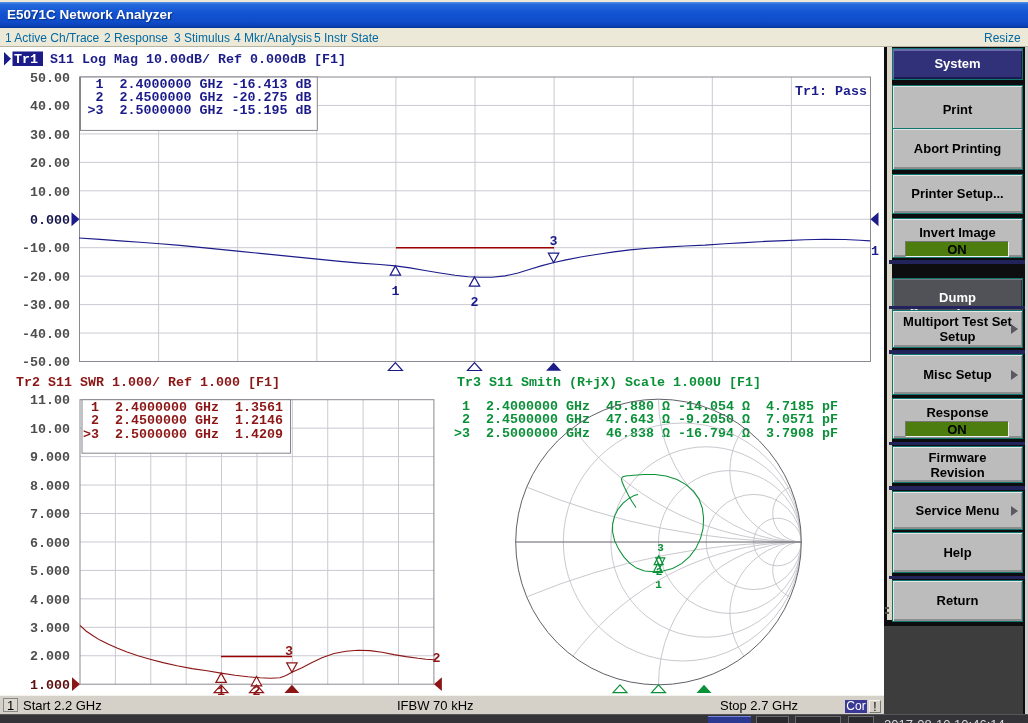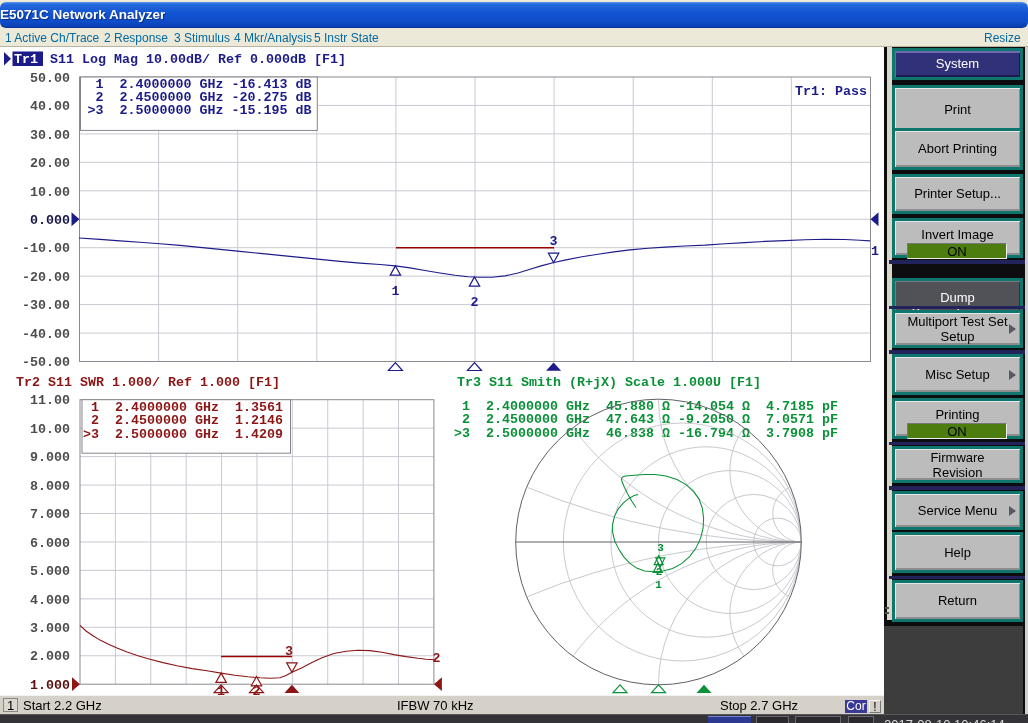--- a/index.html
+++ b/index.html
@@ -2,41 +2,40 @@
 <html><head>
 <meta charset="utf-8">
 <style>
 * { margin:0; padding:0; box-sizing:border-box; }
 html,body { width:1028px; height:723px; overflow:hidden; background:#ece9d8; }
 body { position:relative; font-family:"Liberation Sans", sans-serif; }
 #titlebar {
   position:absolute; left:0; top:2px; width:1028px; height:26px;
   background:linear-gradient(180deg,#5a93e8 0%,#2468dc 10%,#1253d2 45%,#0f4cc8 80%,#0a3fae 100%);
   border-bottom:1px solid #09359c;
-  color:#fff; font-weight:bold; font-size:13.5px; line-height:26px; 
+  color:#fff; font-weight:bold; font-size:13.5px; line-height:26px; padding-left:7px;
   text-shadow:1px 1px 1px #0a3080;
-  border-radius:6px;
 }
 #menubar {
   position:absolute; left:0; top:28px; width:1028px; height:19px;
   background:#ece9d8; color:#0369a1; font-size:12px; line-height:18px;
   border-bottom:1px solid #b8b4a2;
 }
 #menubar span { position:absolute; top:1px; }
 #mainarea { position:absolute; left:0; top:47px; width:884px; height:649px; background:#fff; }
 #sidebar { position:absolute; left:884px; top:47px; width:144px; height:667px; background:#0d0d10; }
 #rightstrip { position:absolute; left:1025px; top:47px; width:3px; height:667px; background:#cfcfcf; }
 #sbstrip { position:absolute; left:887px; top:47px; width:5px; height:573px; background:#dbd7c8; }
 #sbpanel { position:absolute; left:884px; top:625.5px; width:139px; height:88.5px; background:#3d3d3d; }
 .btn {
   position:absolute; left:892px; width:131px;
-  background:#bcbcbc; border:3px solid #0f766e;
+  background:#bcbcbc; border:1px solid #0f766e;
   box-shadow: inset 1px 1px 0 #e6e6e6, inset -1px -2px 0 #8d8d8d;
   color:#000; font-size:13px;
-  display:flex; align-items:center; justify-content:center; text-align:center; line-height:15px;
+  display:flex; align-items:center; justify-content:center; text-align:center; line-height:15px;font-weight:bold;
 }
 .btn.navy { background:#31317a; color:#fff; box-shadow: inset 1px 2px 0 #6a6aad, inset -1px -2px 0 #1b1b52; }
 .btn.dark { background:#515158; color:#fff; box-shadow: inset 1px 1px 0 #78787e, inset -1px -2px 0 #323236; }
 .onbox {
   position:absolute; left:12px; right:13px; top:22px; height:16px;
   background:#4d7c0f; border:1px solid; border-color:#777 #eee #eee #777;
   font-size:13px; line-height:15px; color:#000; text-align:center;
 }
 .arr { position:absolute; right:4px; top:50%; margin-top:-5px; width:0; height:0;
   border-left:7px solid #595962; border-top:5px solid transparent; border-bottom:5px solid transparent; }
@@ -208,21 +207,21 @@
 <div class="btn " style="top:128px;height:41.5px">Abort Printing</div>
 <div class="btn " style="top:173.5px;height:40.5px">Printer Setup...</div>
 <div class="btn " style="top:217.5px;height:40.5px">
     <div style="position:absolute;left:0;right:0;top:6px">Invert Image</div>
     <div class="onbox">ON</div>
   </div>
 <div class="btn dark" style="top:278px;height:53px">Dump<br>Screen Image...</div>
 <div class="btn " style="top:309.5px;height:38px">Multiport Test Set<br>Setup<div class="arr"></div></div>
 <div class="btn " style="top:354px;height:41px">Misc Setup<div class="arr"></div></div>
 <div class="btn " style="top:398px;height:40.5px">
-    <div style="position:absolute;left:0;right:0;top:6px">Printing</div>
+    <div style="position:absolute;left:0;right:0;top:6px">Response</div>
     <div class="onbox">ON</div>
   </div>
 <div class="btn " style="top:446.3px;height:36.7px">Firmware<br>Revision</div>
 <div class="btn " style="top:490.8px;height:39.7px">Service Menu<div class="arr"></div></div>
 <div class="btn " style="top:532.4px;height:40.6px">Help</div>
 <div class="btn " style="top:580px;height:41.5px">Return</div>
 <div style="position:absolute;left:889px;top:260.3px;width:136px;height:3.4px;background:#23235c"></div>
 <div style="position:absolute;left:889px;top:305.9px;width:136px;height:3.2px;background:#23235c"></div>
 <div style="position:absolute;left:889px;top:350.2px;width:136px;height:3.4px;background:#23235c"></div>
 <div style="position:absolute;left:889px;top:441.7px;width:136px;height:3.4px;background:#23235c"></div>

